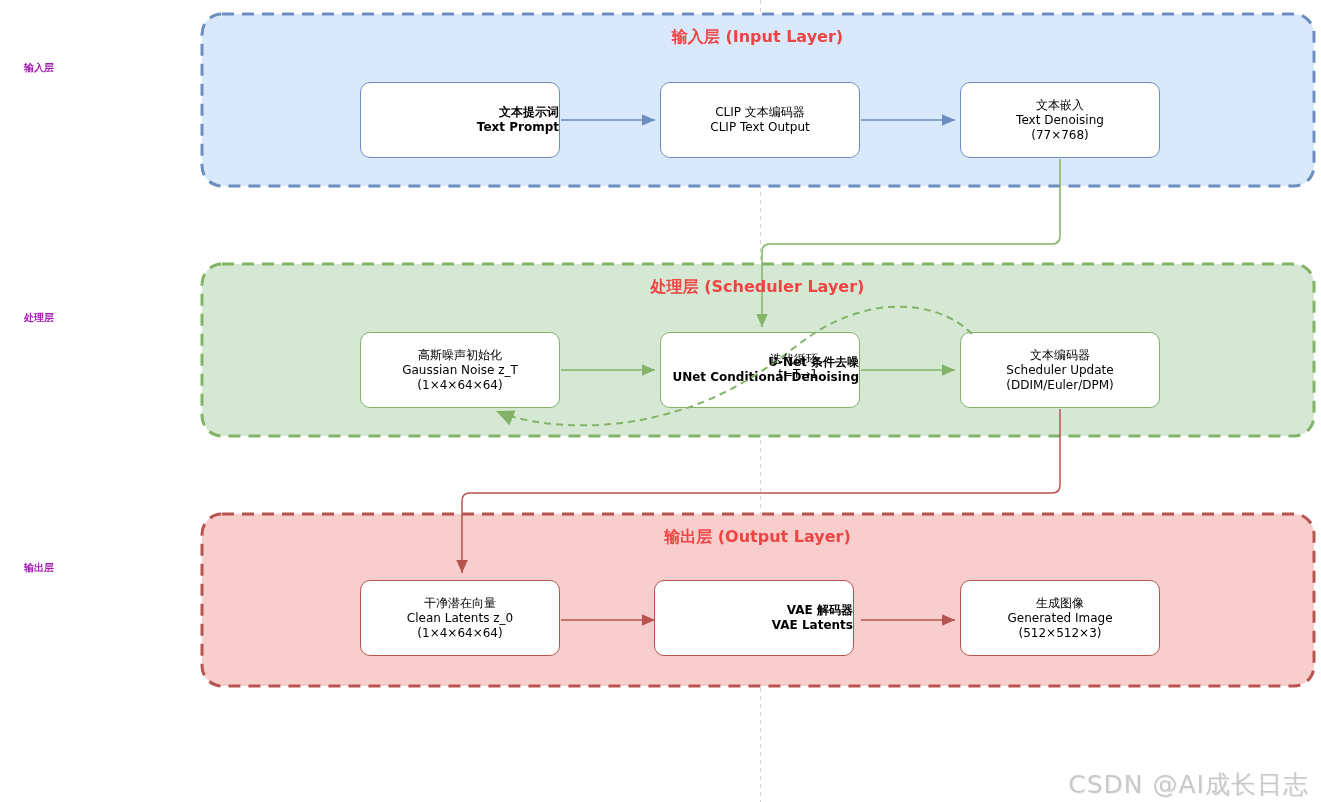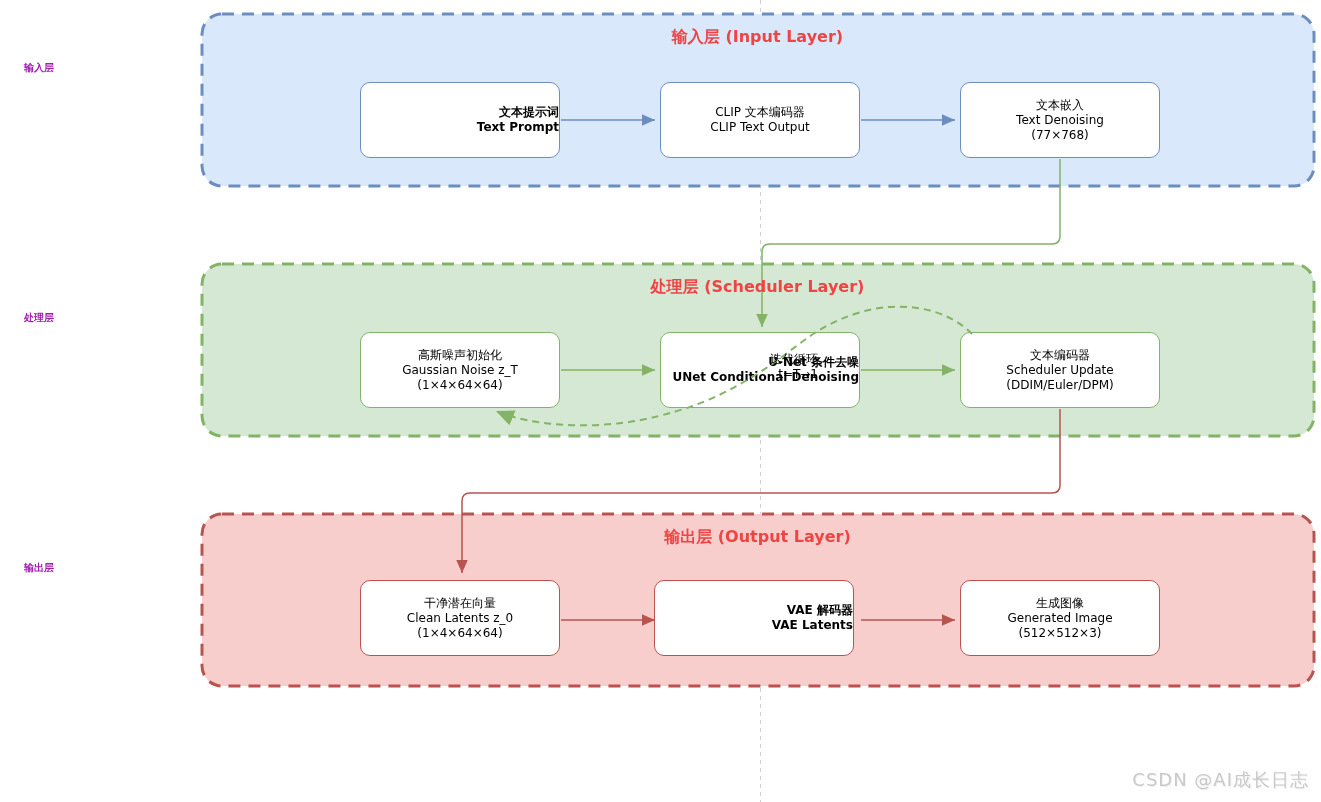--- a/index.html
+++ b/index.html
@@ -30,21 +30,21 @@
   .b-blue{border-color:#6c8ebf;}
   .b-green{border-color:#82b366;}
   .b-red{border-color:#b85450;}
 
   .loop-label{
     position:absolute;left:714px;top:352px;width:104px;z-index:6;
     font-size:12px;line-height:15px;text-align:right;color:#000;
   }
   .watermark{
     position:absolute;right:12px;top:768px;z-index:1;
-    font-size:18px;color:#c9c9c9;letter-spacing:1px;
+    font-size:25px;color:#c9c9c9;letter-spacing:1px;
     text-shadow:1px 1px 0 #f2f2f2;
   }
 </style>
 </head>
 <body>
 
 <svg id="bg-svg" class="abs" width="1321" height="802">
   <line x1="760.5" y1="0" x2="760.5" y2="802" stroke="#cfcfcf" stroke-width="1" stroke-dasharray="4 4"></line>
   <rect x="202" y="14" width="1112" height="172" rx="20" ry="20" fill="#dae8fc" stroke="#6c8ebf" stroke-width="3" stroke-dasharray="12 8"></rect>
   <rect x="202" y="264" width="1112" height="172" rx="20" ry="20" fill="#d5e8d4" stroke="#82b366" stroke-width="3" stroke-dasharray="12 8"></rect>

